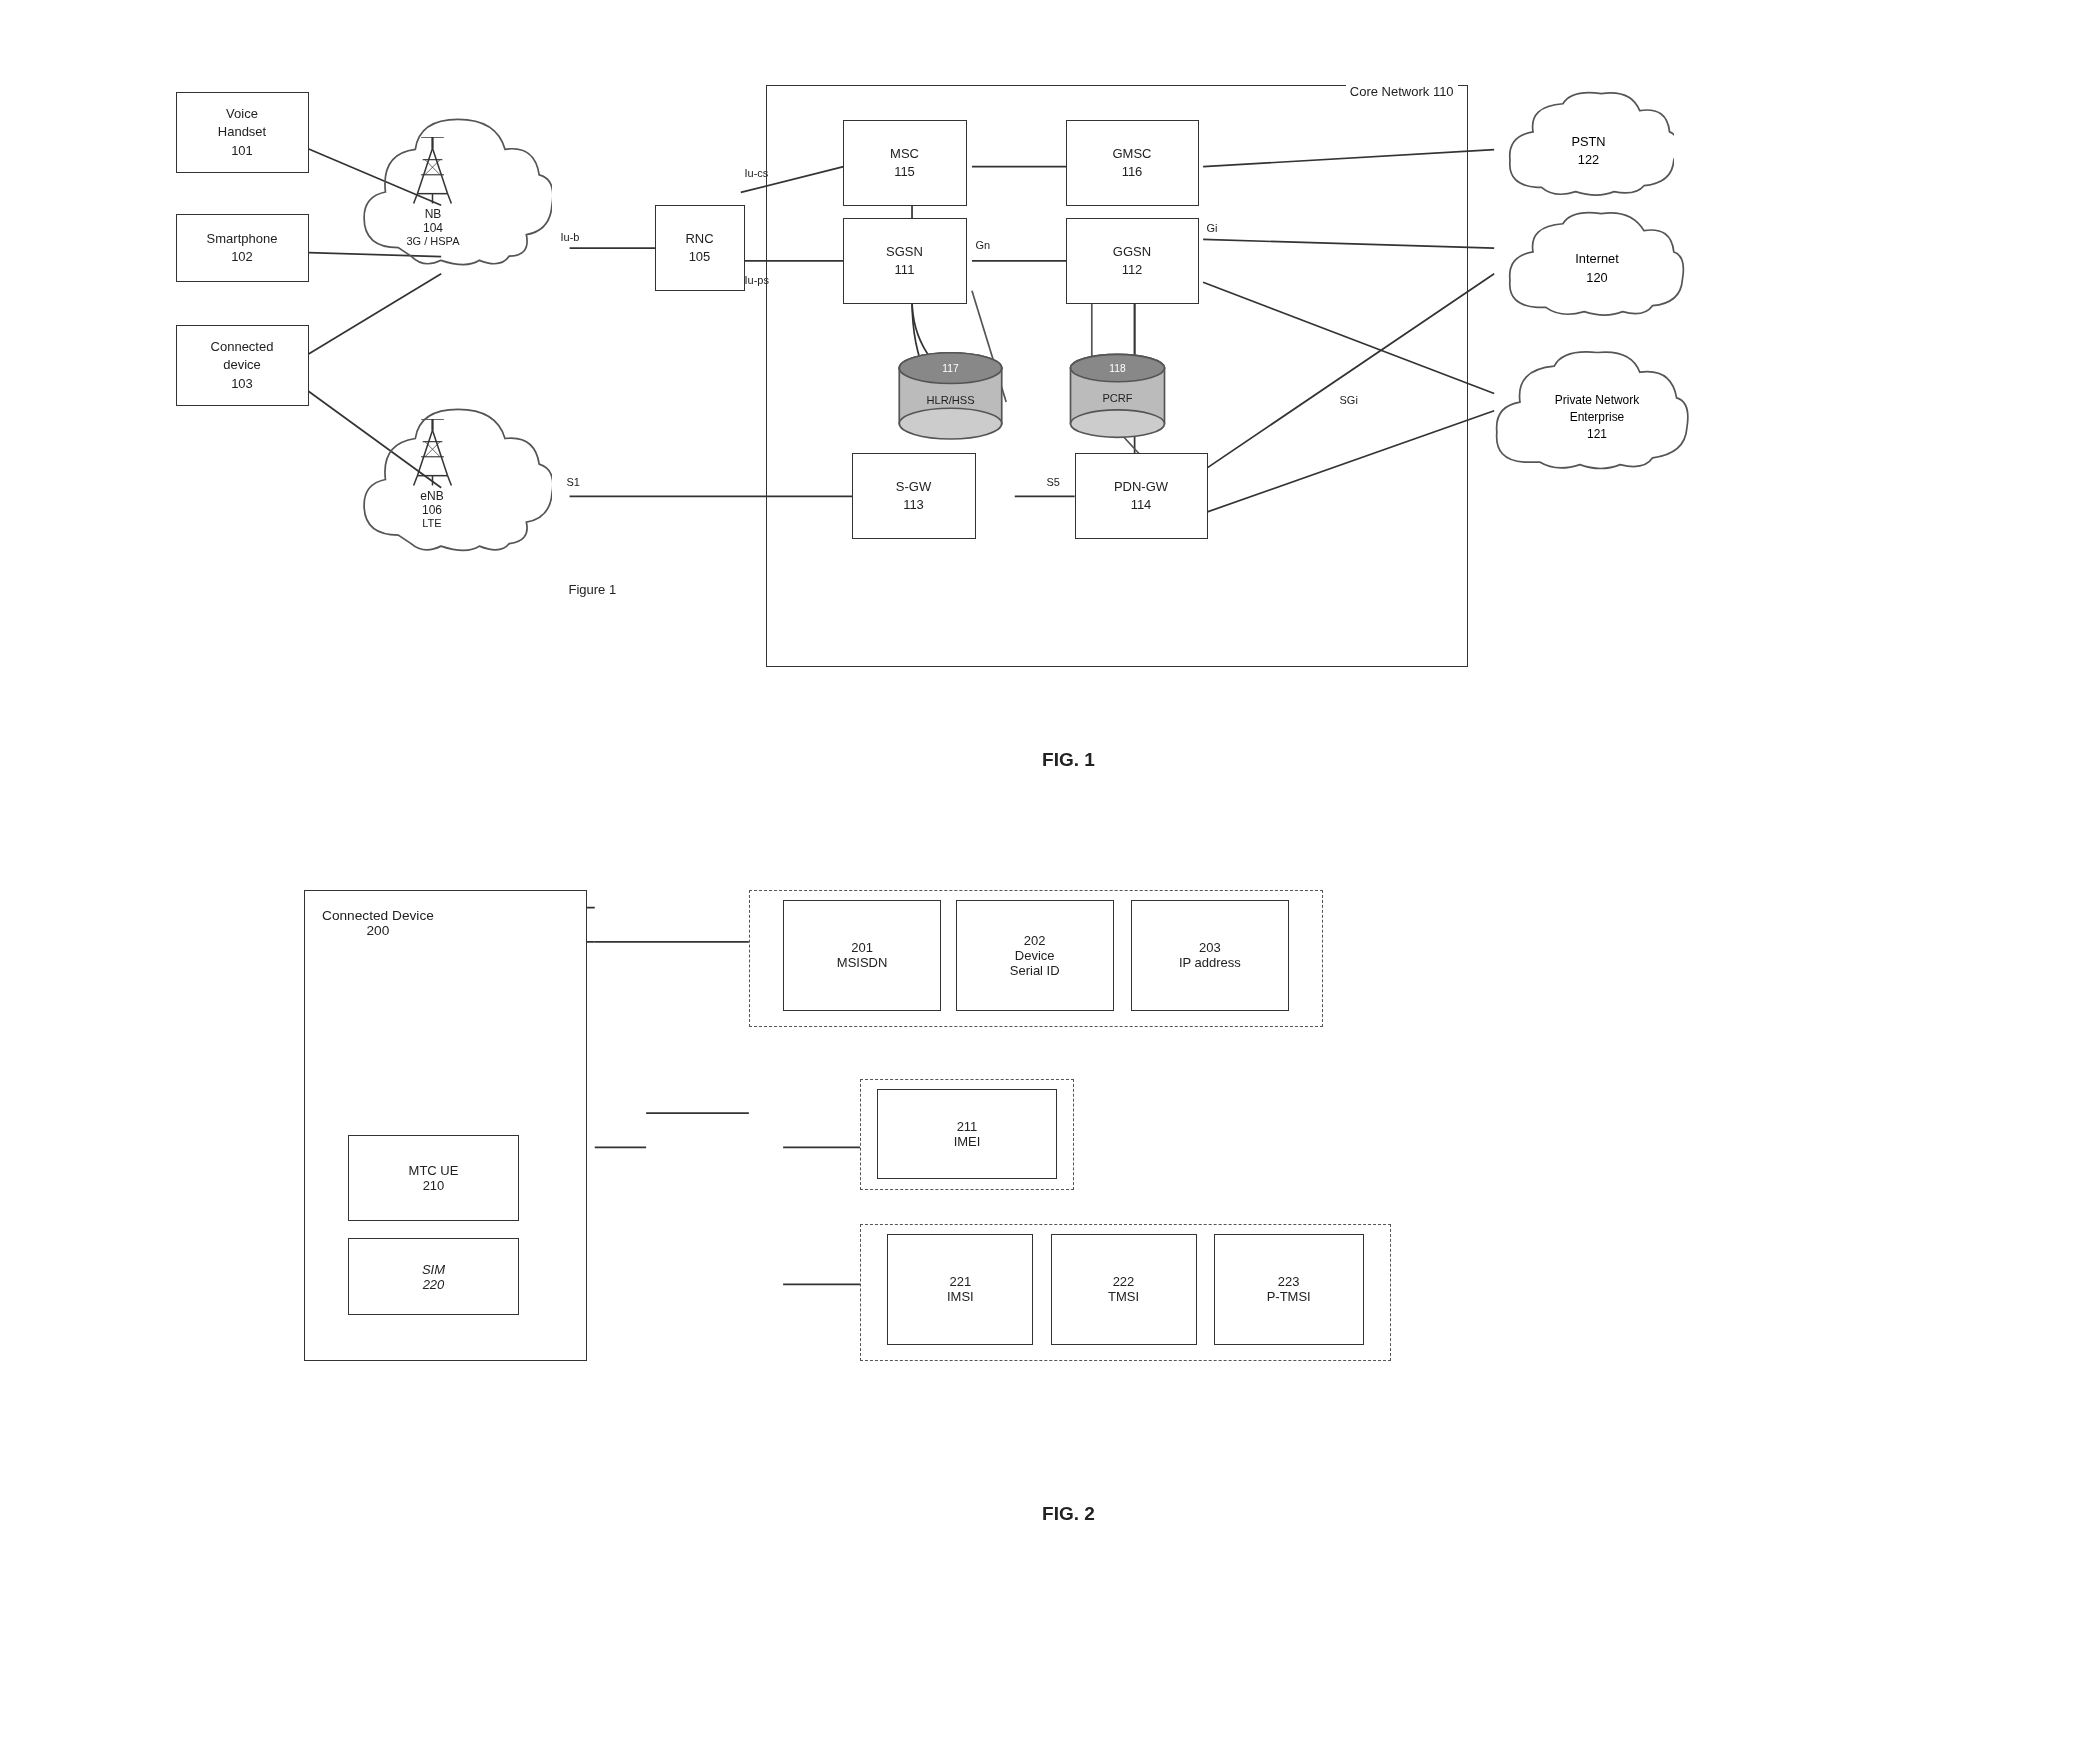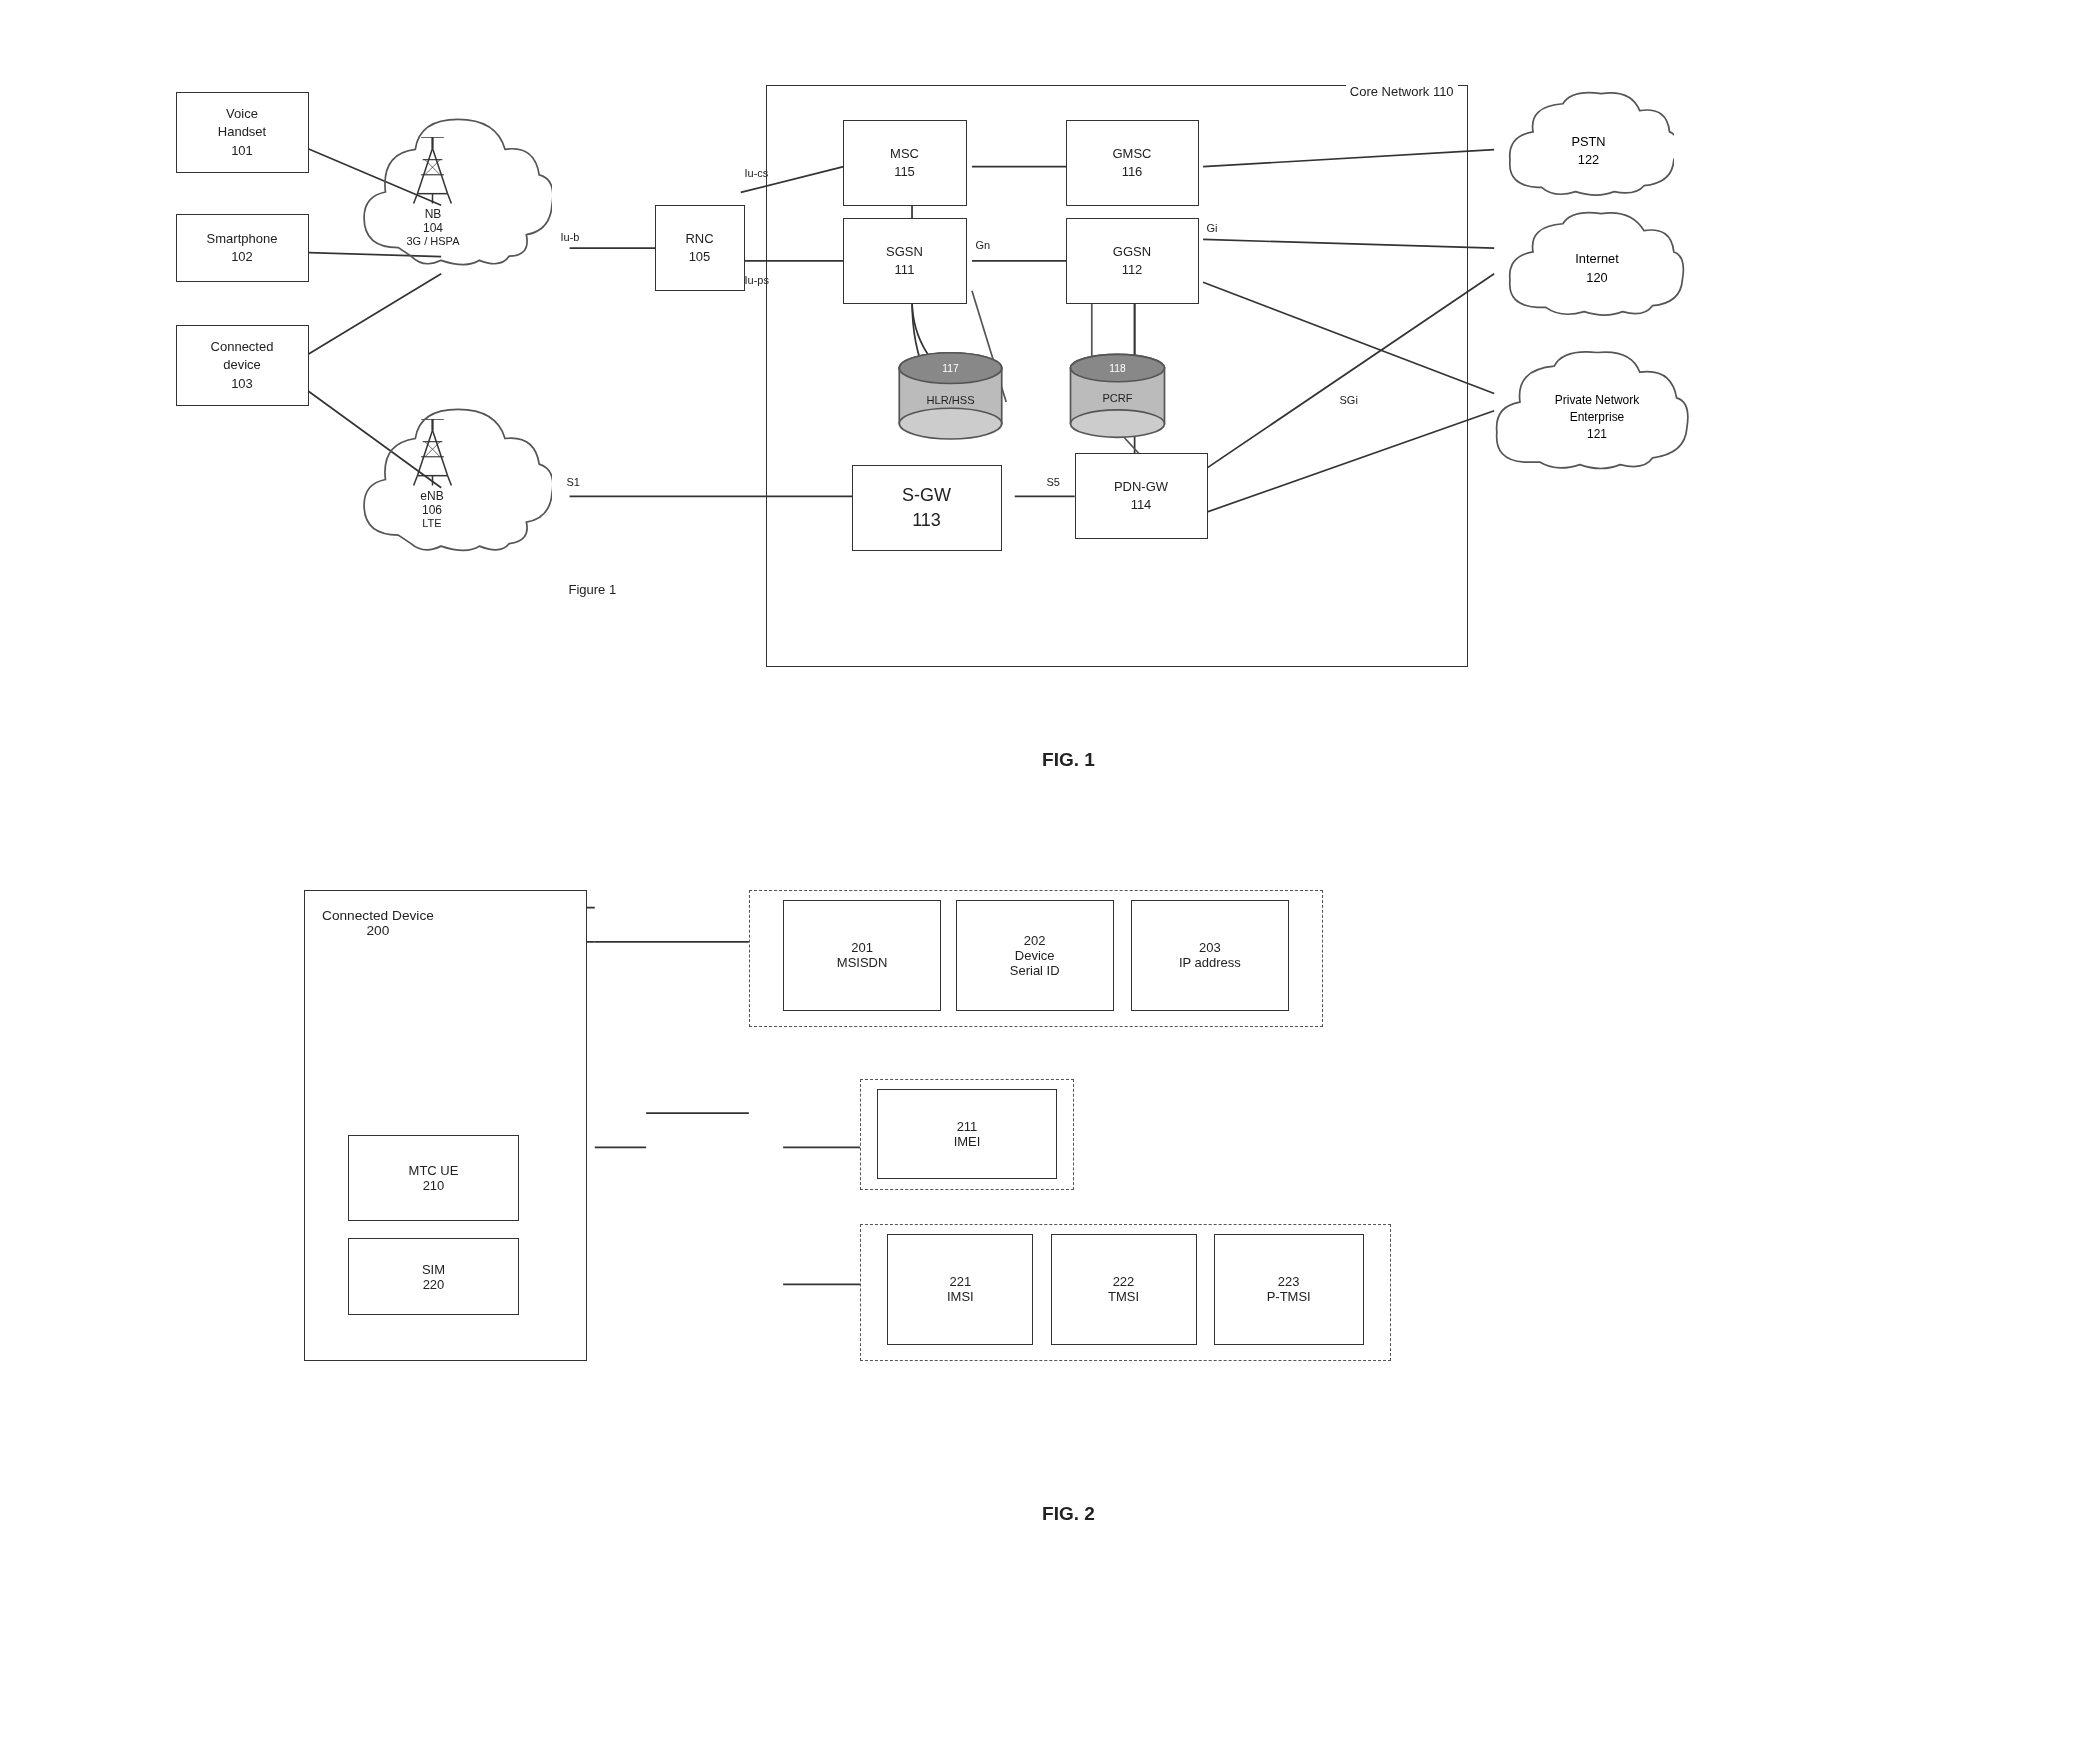--- a/index.html
+++ b/index.html
@@ -301,21 +301,21 @@
         <svg width="103" height="94" viewBox="0 0 120 110" style="font-size:14px">
           <ellipse cx="60" cy="20" rx="55" ry="16" fill="#888" stroke="#555" stroke-width="2"></ellipse>
           <rect x="5" y="20" width="110" height="65" fill="#bbb" stroke="#555" stroke-width="2"></rect>
           <ellipse cx="60" cy="85" rx="55" ry="16" fill="#ccc" stroke="#555" stroke-width="2"></ellipse>
           <ellipse cx="60" cy="20" rx="55" ry="16" fill="#888" stroke="#555" stroke-width="2"></ellipse>
           <text x="60" y="60" font-size="13" text-anchor="middle" fill="#222" font-family="Arial">PCRF</text>
           <text x="60" y="24" font-size="12" text-anchor="middle" fill="#fff" font-family="Arial">118</text>
         </svg>
       </div>
 
-      <div class="box" style="left:702px; top:419px; width:150px; height:86px; font-size:18px;margin-top:12px;">
+      <div class="box" style="left:702px; top:419px; width:124px; height:86px; font-size:13px;">
         <span>S-GW<br>113</span>
       </div>
 
       <div class="box" style="left:925px; top:419px; width:133px; height:86px; font-size:13px;">
         <span>PDN-GW<br>114</span>
       </div>
 
       <div style="position:absolute; left:1353px; top:51px; width:171px; height:128px;">
         <svg width="171" height="128" viewBox="0 0 200 150" style="font-size:14px">
           <path d="M 40,120 Q 5,118 8,88 Q 5,60 35,55 Q 30,25 70,22 Q 80,5 115,10 Q 150,5 160,30 Q 192,25 195,55 Q 210,60 200,88 Q 198,115 165,118 Q 155,130 130,125 Q 110,133 85,125 Q 60,133 45,120 Z" fill="white" stroke="#555" stroke-width="2"></path>
@@ -369,21 +369,21 @@
         <line x1="200" y1="380" x2="280" y2="380" stroke="#333" stroke-width="2"></line>
       </svg>
 
       <div class="solid-box" style="left:26px; top:68px; width:283px; height:471px; font-size:13.7px; justify-content:flex-start; padding-top:17px; align-items:flex-start; padding-left:17px;">
         <div>Connected Device<br>200</div>
 
         <div class="solid-box" style="position:relative; left:26px; top:197px; width:171px; height:86px; font-size:13px;">
           <span>MTC UE<br>210</span>
         </div>
 
-        <div class="solid-box" style="position:relative; left:26px; top:214px; width:171px; height:77px; font-size:13px;">
+        <div class="solid-box" style="position:relative; left:26px; top:214px; width:171px; height:77px; font-size:13px;font-style:italic;">
           <span>SIM<br>220</span>
         </div>
       </div>
 
       <div class="dashed-box" style="left:471px; top:68px; width:574px; height:137px; gap:0px; align-items:stretch; padding:8.6px; gap:8.6px;">
 
         <div class="solid-box" style="position:relative; width:158px; height:111px; font-size:13px;">
           <span>201<br>MSISDN</span>
         </div>
 

